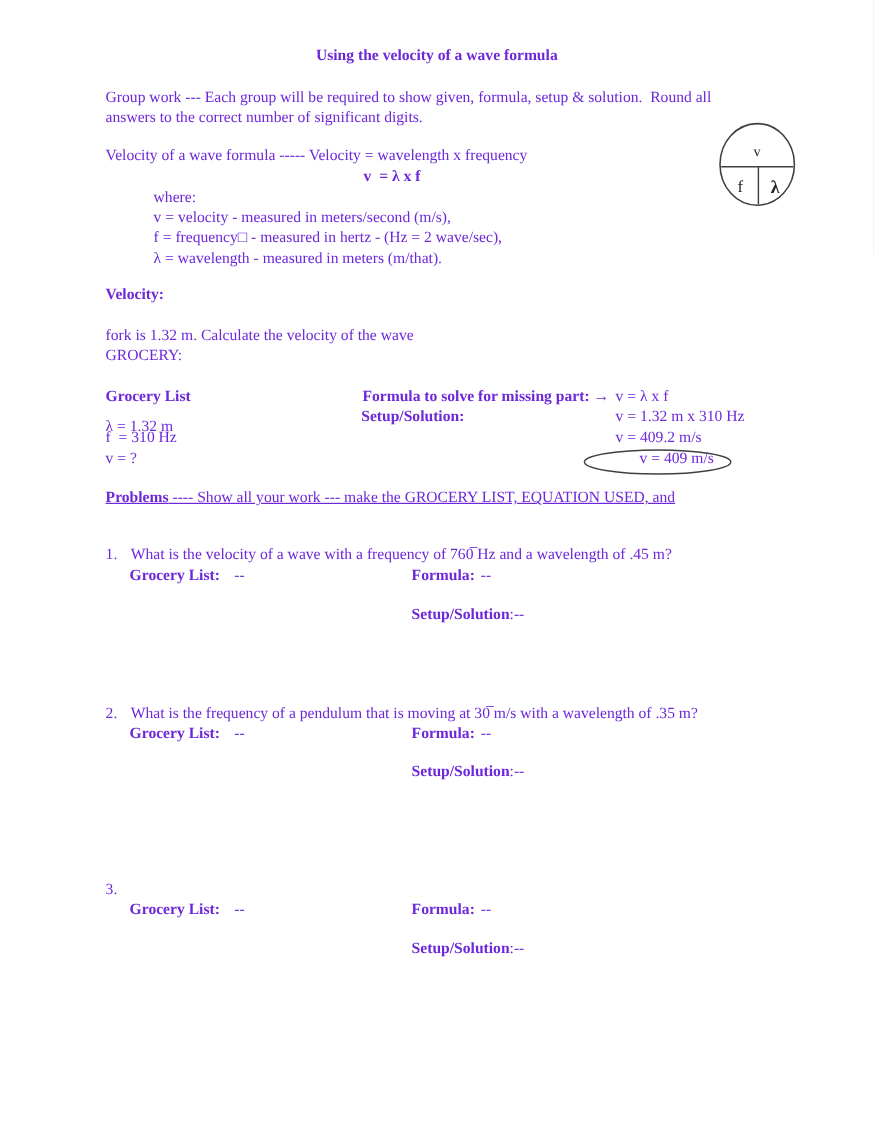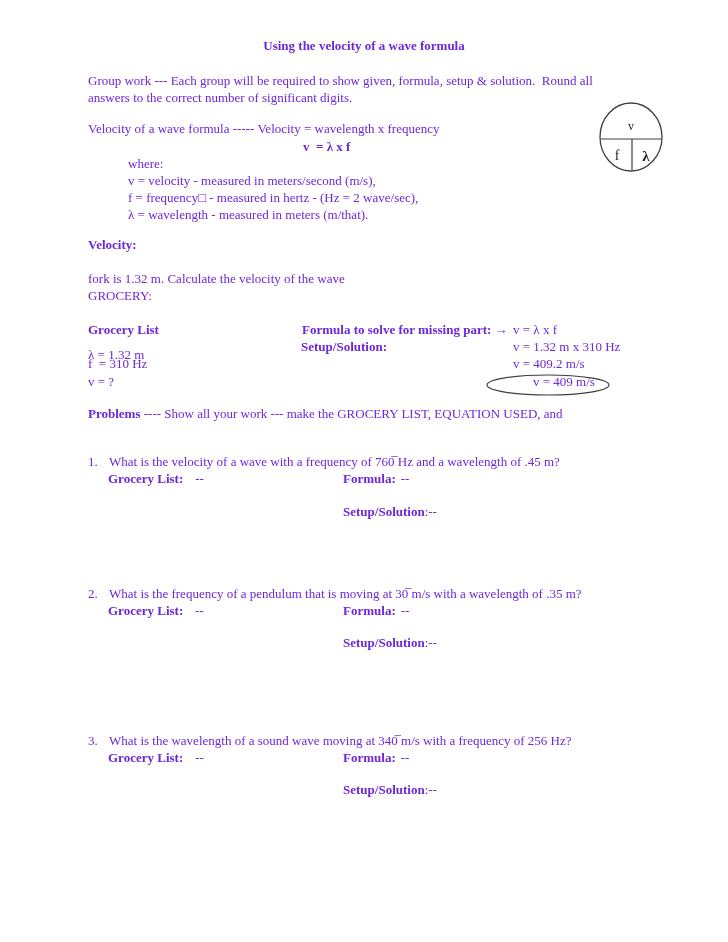--- a/index.html
+++ b/index.html
@@ -58,39 +58,38 @@
   <div class="t b" style="left:301px; top:339px;">Setup/Solution:</div>
 
   <div class="t" style="left:513px; top:322px;">v = λ x f</div>
   <div class="t" style="left:513px; top:339px;">v = 1.32 m x 310 Hz</div>
   <div class="t" style="left:513px; top:356px;">v = 409.2 m/s</div>
   <div class="t" style="left:513px; top:374px;margin-left:20px;">v = 409 m/s</div>
   <svg style="left:485px; top:373px;" width="126" height="24" viewBox="0 0 126 24">
     <ellipse cx="63" cy="12" rx="61" ry="10" fill="none" stroke="#3f3f3f" stroke-width="1.2"></ellipse>
   </svg>
 
-  <div class="t" style="left:88px; top:406px;"><span class="b">Problems</span><span> ---- Show all your work --- make the GROCERY LIST, EQUATION USED, and</span></div>
+  <div class="t" style="left:88px; top:406px;text-decoration:underline;"><span class="b">Problems</span><span> ---- Show all your work --- make the GROCERY LIST, EQUATION USED, and</span></div>
 
   <div style="position:absolute; left:88px; top:454px; width:600px; height:90px;">
     <div class="t" style="left:0; top:0;">1.</div>
     <div class="t" style="left:21px; top:0;">What is the velocity of a wave with a frequency of 760̅ Hz and a wavelength of .45 m?</div>
     <div class="t" style="left:20px; top:17px;"><span class="b">Grocery List:</span><span style="margin-left:12px;">--</span></div>
     <div class="t" style="left:255px; top:17px;"><span class="b">Formula:</span><span style="margin-left:5px;">--</span></div>
     <div class="t" style="left:255px; top:50px;"><span class="b">Setup/Solution</span><span>:--</span></div>
   </div>
 
   <div style="position:absolute; left:88px; top:586px; width:600px; height:90px;">
     <div class="t" style="left:0; top:0;">2.</div>
     <div class="t" style="left:21px; top:0;">What is the frequency of a pendulum that is moving at 30̅ m/s with a wavelength of .35 m?</div>
     <div class="t" style="left:20px; top:17px;"><span class="b">Grocery List:</span><span style="margin-left:12px;">--</span></div>
     <div class="t" style="left:255px; top:17px;"><span class="b">Formula:</span><span style="margin-left:5px;">--</span></div>
     <div class="t" style="left:255px; top:49px;"><span class="b">Setup/Solution</span><span>:--</span></div>
   </div>
 
   <div style="position:absolute; left:88px; top:733px; width:600px; height:90px;">
     <div class="t" style="left:0; top:0;">3.</div>
-    <div class="t" style="left:21px; top:0;">What is the wavelength of a sound wave moving at 340̅ m/s with a frequency of 256 Hz?</div>
     <div class="t" style="left:20px; top:17px;"><span class="b">Grocery List:</span><span style="margin-left:12px;">--</span></div>
     <div class="t" style="left:255px; top:17px;"><span class="b">Formula:</span><span style="margin-left:5px;">--</span></div>
     <div class="t" style="left:255px; top:49px;"><span class="b">Setup/Solution</span><span>:--</span></div>
   </div>
 
 </div>
 
 </body></html>

